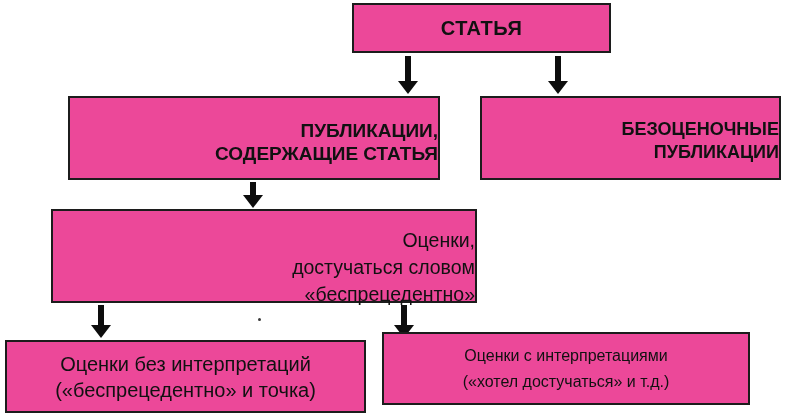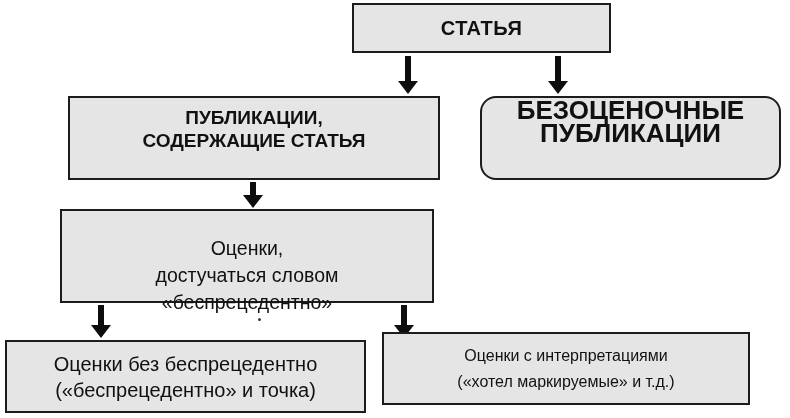--- a/index.html
+++ b/index.html
@@ -13,47 +13,47 @@
     height: 418px;
     background: #ffffff;
     font-family: "Liberation Sans", sans-serif;
     color: #111111;
     overflow: hidden;
   }
   .box {
     position: absolute;
     box-sizing: border-box;
     border: 2px solid #1c1c1c;
-    background: #e5e5e5;
-    text-align: center;
+    background: #ec4899;
+    text-align: right;
   }
   .box.centered {
     display: flex;
     flex-direction: column;
     justify-content: center;
     align-items: center;
   }
   .bold { font-weight: bold; }
 
   
   #box-article {
     left: 352px; top: 3px; width: 259px; height: 50px;
     font-size: 20px; letter-spacing: 0.5px;
   }
   #box-pub-eval {
     left: 68px; top: 96px; width: 372px; height: 84px;
-    padding-top: 8px; font-size: 19px; line-height: 23px;
+    padding-top: 21px; font-size: 19px; line-height: 23px;
   }
   #box-pub-noeval {
     left: 480px; top: 96px; width: 301px; height: 84px;
-    padding-top: 1px; font-size: 26px; line-height: 23px; border-radius: 16px;
+    padding-top: 20px; font-size: 18px; line-height: 23px;
   }
   #box-eval-marked {
-    left: 60px; top: 209px; width: 374px; height: 94px;
-    padding-top: 24px; font-size: 19.5px; line-height: 27px;
+    left: 51px; top: 209px; width: 426px; height: 94px;
+    padding-top: 16px; font-size: 19.5px; line-height: 27px;
   }
   #box-no-interp {
     left: 5px; top: 340px; width: 361px; height: 73px;
     font-size: 20px; line-height: 26px;
   }
   #box-with-interp {
     left: 382px; top: 332px; width: 368px; height: 73px;
     font-size: 16px; line-height: 26px;
   }
 
@@ -132,24 +132,24 @@
   <div class="arrow" id="arrow-4">
     <div class="shaft"></div>
     <div class="head"></div>
   </div>
   <div class="arrow" id="arrow-5">
     <div class="shaft"></div>
     <div class="head"></div>
   </div>
 
   <div class="box centered" id="box-no-interp">
-    <div>Оценки без беспрецедентно</div>
+    <div>Оценки без интерпретаций</div>
     <div>(«беспрецедентно» и точка)</div>
   </div>
 
   <div class="box centered" id="box-with-interp">
     <div>Оценки с интерпретациями</div>
-    <div>(«хотел маркируемые» и т.д.)</div>
+    <div>(«хотел достучаться» и т.д.)</div>
   </div>
 
   <div class="speck"></div>
 
 </div>
 
 </body></html>

